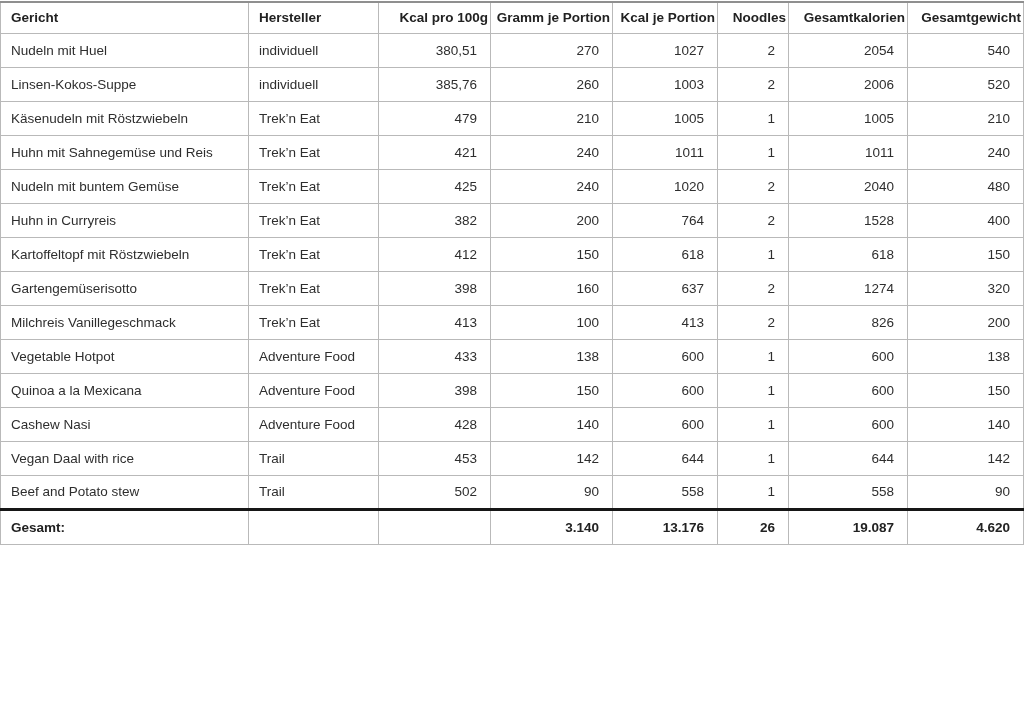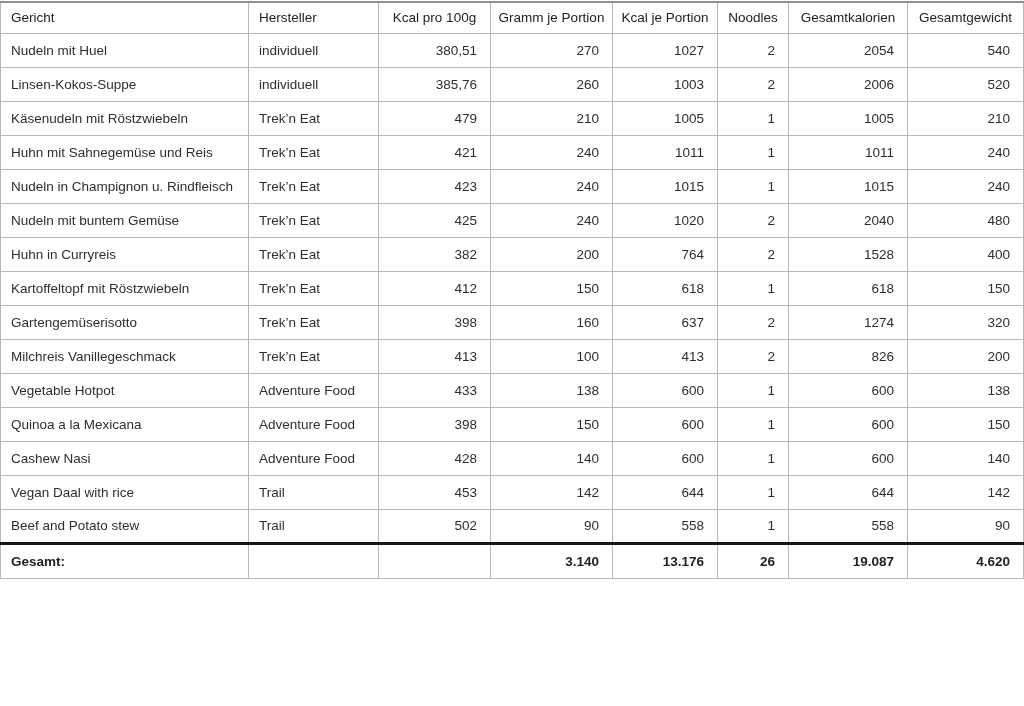--- a/index.html
+++ b/index.html
@@ -36,30 +36,30 @@
     border: 1px solid #b9b9b9;
     overflow: hidden;
     white-space: nowrap;
     vertical-align: middle;
     font-size: 13.5px;
     color: #2e2e2e;
     box-sizing: border-box;
   }
   thead th {
     height: 31px;
-    font-weight: normal;
+    font-weight: bold;
     color: #222222;
   }
   tbody td {
     height: 34px;
     font-weight: normal;
   }
   .al { text-align: left;  padding-left: 10px; padding-right: 4px; }
   .ar { text-align: right; padding-right: 13px; padding-left: 4px; }
-  .ac { text-align: center; padding-left: 2px; padding-right: 2px; }
+  .ac { text-align: right; padding-left: 2px; padding-right: 2px; }
   tr[data-name="total-row"] td {
     border-top: 3px solid #161616;
     font-weight: bold;
     height: 35px;
     color: #222222;
     margin-top: 40px;
   }
 </style>
 </head>
 <body>
@@ -123,30 +123,20 @@
           <td class="al" data-name="dish-cell">Huhn mit Sahnegemüse und Reis</td>
           <td class="al" data-name="table-cell">Trek’n Eat</td>
           <td class="ar" data-name="table-cell">421</td>
           <td class="ar" data-name="table-cell">240</td>
           <td class="ar" data-name="table-cell">1011</td>
           <td class="ar" data-name="table-cell">1</td>
           <td class="ar" data-name="table-cell">1011</td>
           <td class="ar" data-name="table-cell">240</td>
         </tr>
         <tr data-name="table-row">
-          <td class="al" data-name="dish-cell">Nudeln in Champignon u. Rindfleisch</td>
-          <td class="al" data-name="table-cell">Trek’n Eat</td>
-          <td class="ar" data-name="table-cell">423</td>
-          <td class="ar" data-name="table-cell">240</td>
-          <td class="ar" data-name="table-cell">1015</td>
-          <td class="ar" data-name="table-cell">1</td>
-          <td class="ar" data-name="table-cell">1015</td>
-          <td class="ar" data-name="table-cell">240</td>
-        </tr>
-        <tr data-name="table-row">
           <td class="al" data-name="dish-cell">Nudeln mit buntem Gemüse</td>
           <td class="al" data-name="table-cell">Trek’n Eat</td>
           <td class="ar" data-name="table-cell">425</td>
           <td class="ar" data-name="table-cell">240</td>
           <td class="ar" data-name="table-cell">1020</td>
           <td class="ar" data-name="table-cell">2</td>
           <td class="ar" data-name="table-cell">2040</td>
           <td class="ar" data-name="table-cell">480</td>
         </tr>
         <tr data-name="table-row">

